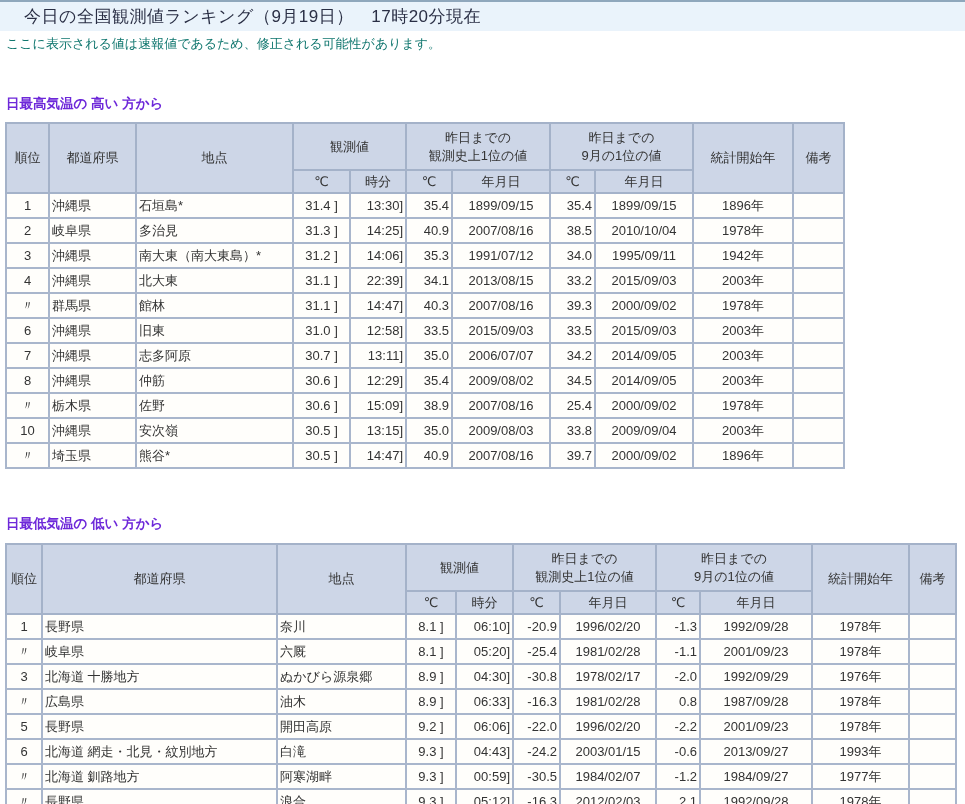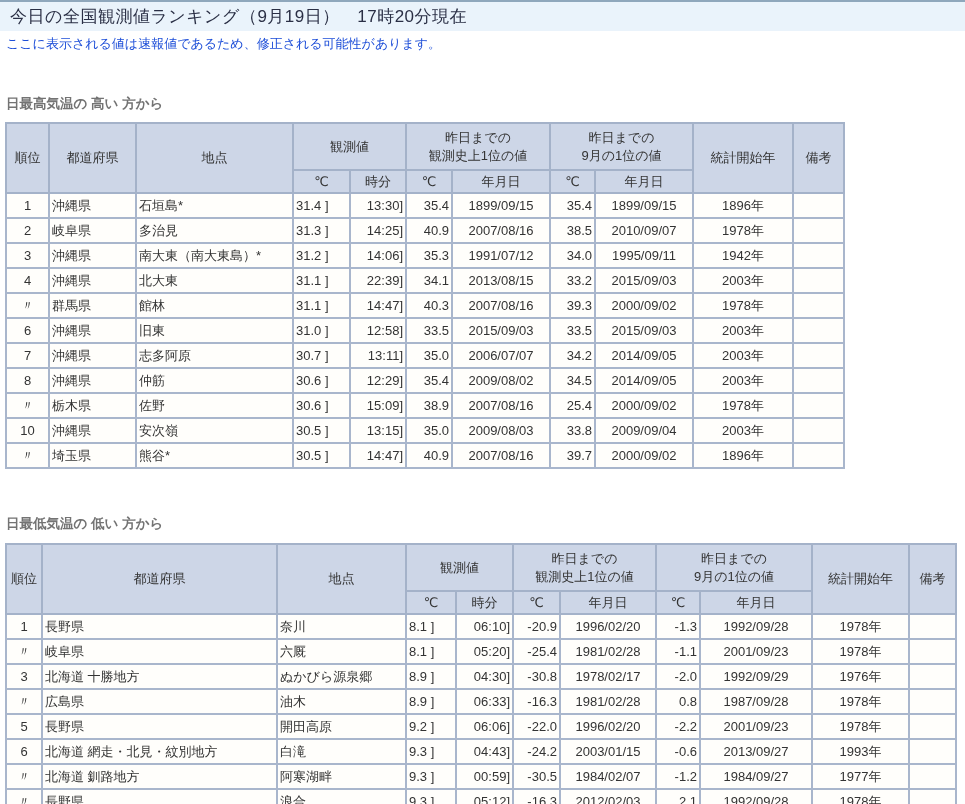--- a/index.html
+++ b/index.html
@@ -7,36 +7,36 @@
     width: 965px; height: 804px;
     overflow: hidden;
     background: #ffffff;
     font-family: "Liberation Sans", "DejaVu Sans", sans-serif;
   }
   .title-bar {
     border-top: 2px solid #8fa7bc;
     background: #eaf3fb;
     height: 29px;
     line-height: 29px;
-    padding-left: 10px;
+    padding-left: 24px;
     font-size: 17px;
     color: #2a2f45;
     letter-spacing: 0.5px;
     white-space: nowrap;
   }
   .note {
     margin: 4px 0 0 6px;
     font-size: 13px;
-    color: #1d4ed8;
+    color: #0f766e;
   }
   .section-title {
     margin: 42px 0 0 6px;
     font-size: 13.5px;
     font-weight: bold;
-    color: #737373;
+    color: #6d28d9;
   }
   .section-title.second { margin-top: 46px; }
   table.rank-table {
     margin: 9px 0 0 5px;
     border-collapse: collapse;
     table-layout: fixed;
     border: 2px solid #8ea2bd;
     background: #ffffff;
     font-size: 13px;
     color: #333333;
@@ -59,21 +59,21 @@
     background: #fffefb;
     height: 23px;
     padding: 0 2px;
     vertical-align: middle;
     white-space: nowrap;
     overflow: hidden;
   }
   .c-rank            { text-align: center; }
   .c-prefecture      { text-align: left;  padding-left: 6px; margin-top: 17px; }
   .c-station         { text-align: left;  padding-left: 6px; border-radius: 6px; }
-  .c-obs-temp        { text-align: left; padding-right: 3px; }
+  .c-obs-temp        { text-align: center; padding-right: 3px; }
   .c-obs-time        { text-align: right; padding-right: 3px; }
   .c-rec-all-temp    { text-align: right; padding-right: 6px; }
   .c-rec-all-date    { text-align: center; }
   .c-rec-month-temp  { text-align: right; padding-right: 6px; }
   .c-rec-month-date  { text-align: center; }
   .c-stats-start     { text-align: center; }
   .c-remarks         { text-align: center; }
 </style>
 </head>
 <body>
@@ -142,21 +142,21 @@
       </tr>
       <tr>
         <td class="c-rank">2</td>
         <td class="c-prefecture">岐阜県</td>
         <td class="c-station">多治見</td>
         <td class="c-obs-temp">31.3 ]</td>
         <td class="c-obs-time">14:25]</td>
         <td class="c-rec-all-temp">40.9</td>
         <td class="c-rec-all-date">2007/08/16</td>
         <td class="c-rec-month-temp">38.5</td>
-        <td class="c-rec-month-date">2010/09/07</td>
+        <td class="c-rec-month-date">2010/10/04</td>
         <td class="c-stats-start">1978年</td>
         <td class="c-remarks"></td>
       </tr>
       <tr>
         <td class="c-rank">3</td>
         <td class="c-prefecture">沖縄県</td>
         <td class="c-station">南大東（南大東島）*</td>
         <td class="c-obs-temp">31.2 ]</td>
         <td class="c-obs-time">14:06]</td>
         <td class="c-rec-all-temp">35.3</td>

